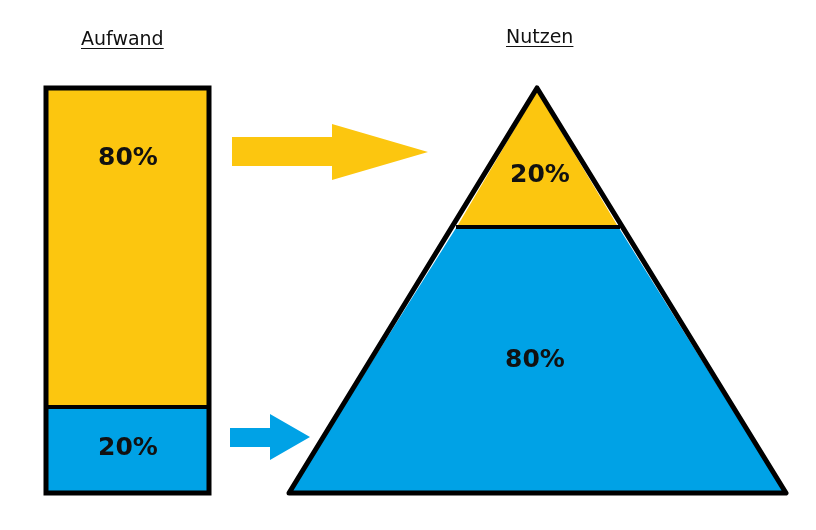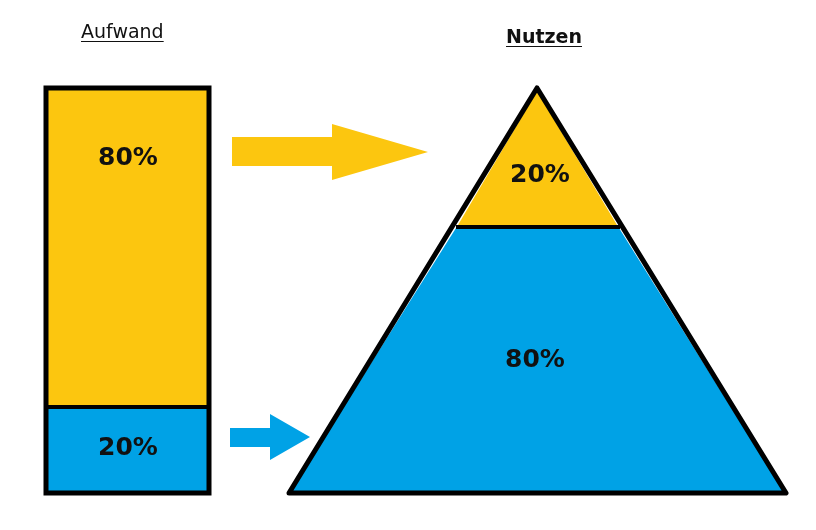--- a/index.html
+++ b/index.html
@@ -6,22 +6,22 @@
     body { width: 816px; height: 530px; position: relative; overflow: hidden;
            font-family: "DejaVu Sans", "Liberation Sans", sans-serif; }
     .heading { position: absolute; font-size: 19px; color: #111; text-decoration: underline;
                text-underline-offset: 3px; }
     svg { position: absolute; left: 0; top: 0; }
     .lbl { font-family: "DejaVu Sans", "Liberation Sans", sans-serif; font-weight: bold; font-size: 25px; fill: #111; }
   </style>
 </head>
 <body>
 
-<div class="heading" style="left:81px; top:20px;text-align:right;">Aufwand</div>
-<div class="heading" style="left:506px; top:25px;font-weight:bold;">Nutzen</div>
+<div class="heading" style="left:81px; top:27px;text-align:right;">Aufwand</div>
+<div class="heading" style="left:506px; top:25px;">Nutzen</div>
 
 <svg width="816" height="530" viewBox="0 0 816 530">
 
   <g>
     <rect x="47" y="89" width="161" height="318" fill="#FCC60F"></rect>
     <rect x="47" y="407" width="161" height="85" fill="#00A2E6"></rect>
     <rect x="46" y="88" width="163" height="405" fill="none" stroke="#000" stroke-width="5"></rect>
     <line x1="46" y1="407" x2="209" y2="407" stroke="#000" stroke-width="4"></line>
     <text class="lbl" x="128" y="165" text-anchor="middle">80%</text>
     <text class="lbl" x="128" y="455" text-anchor="middle">20%</text>

